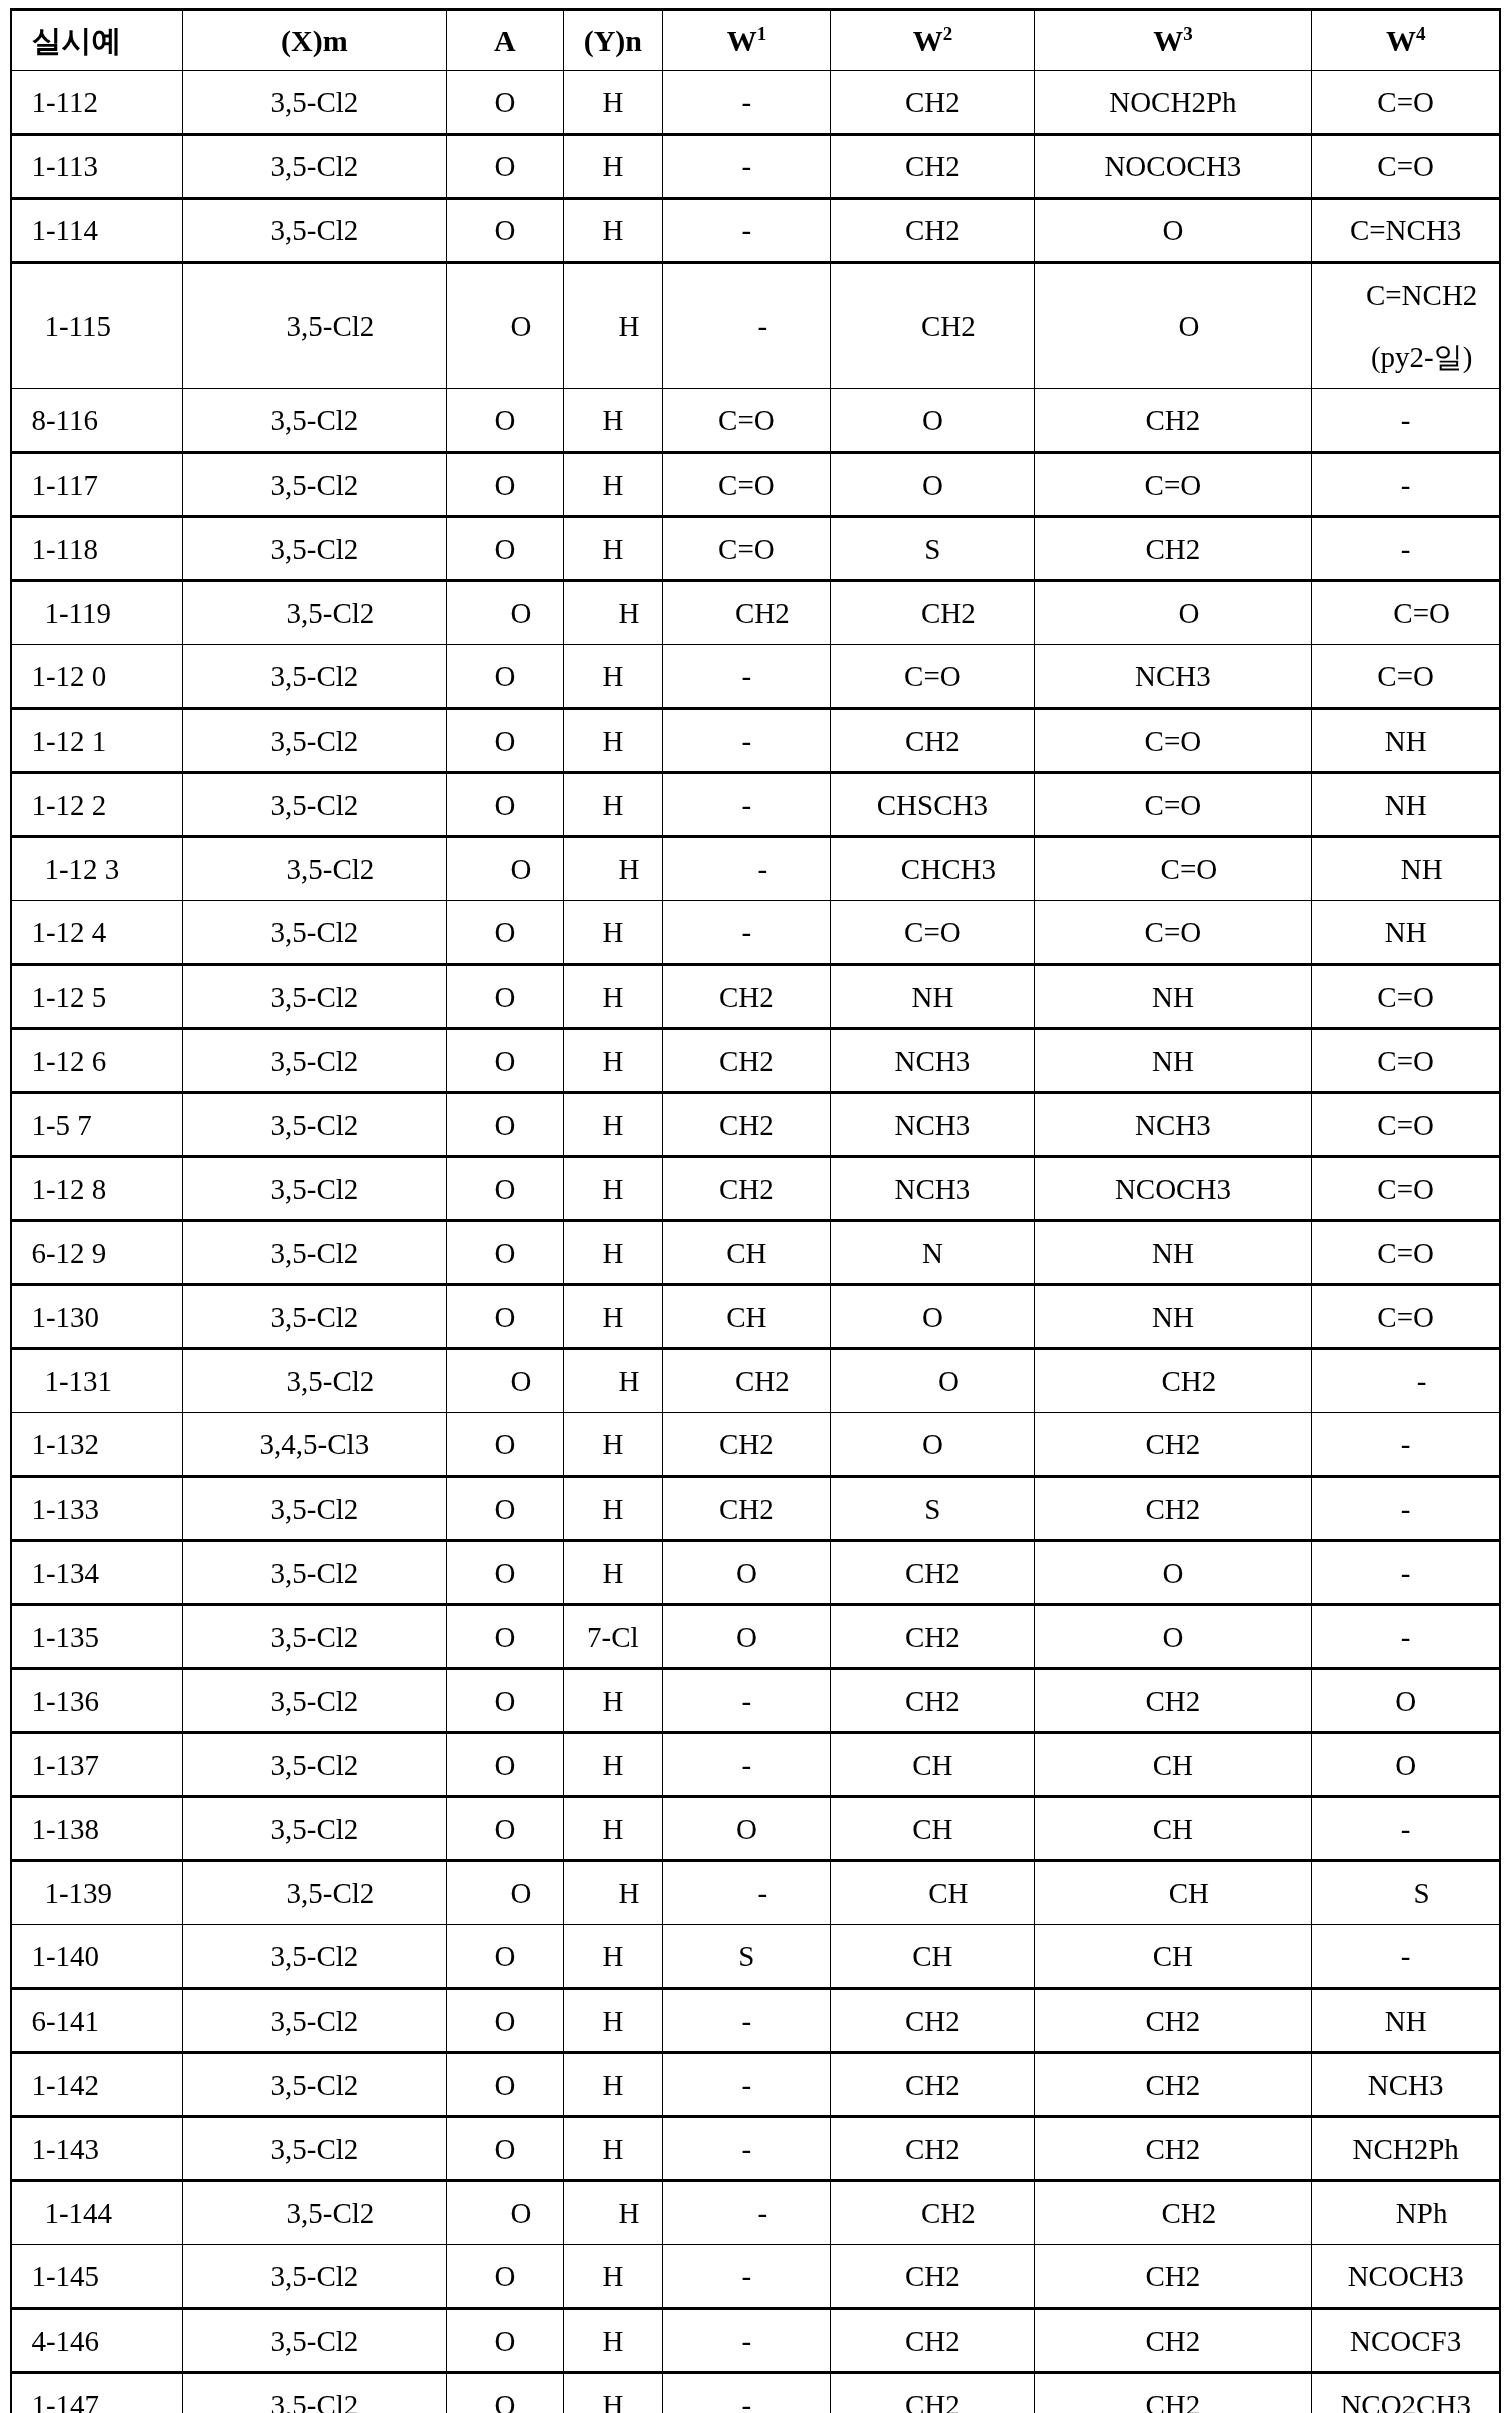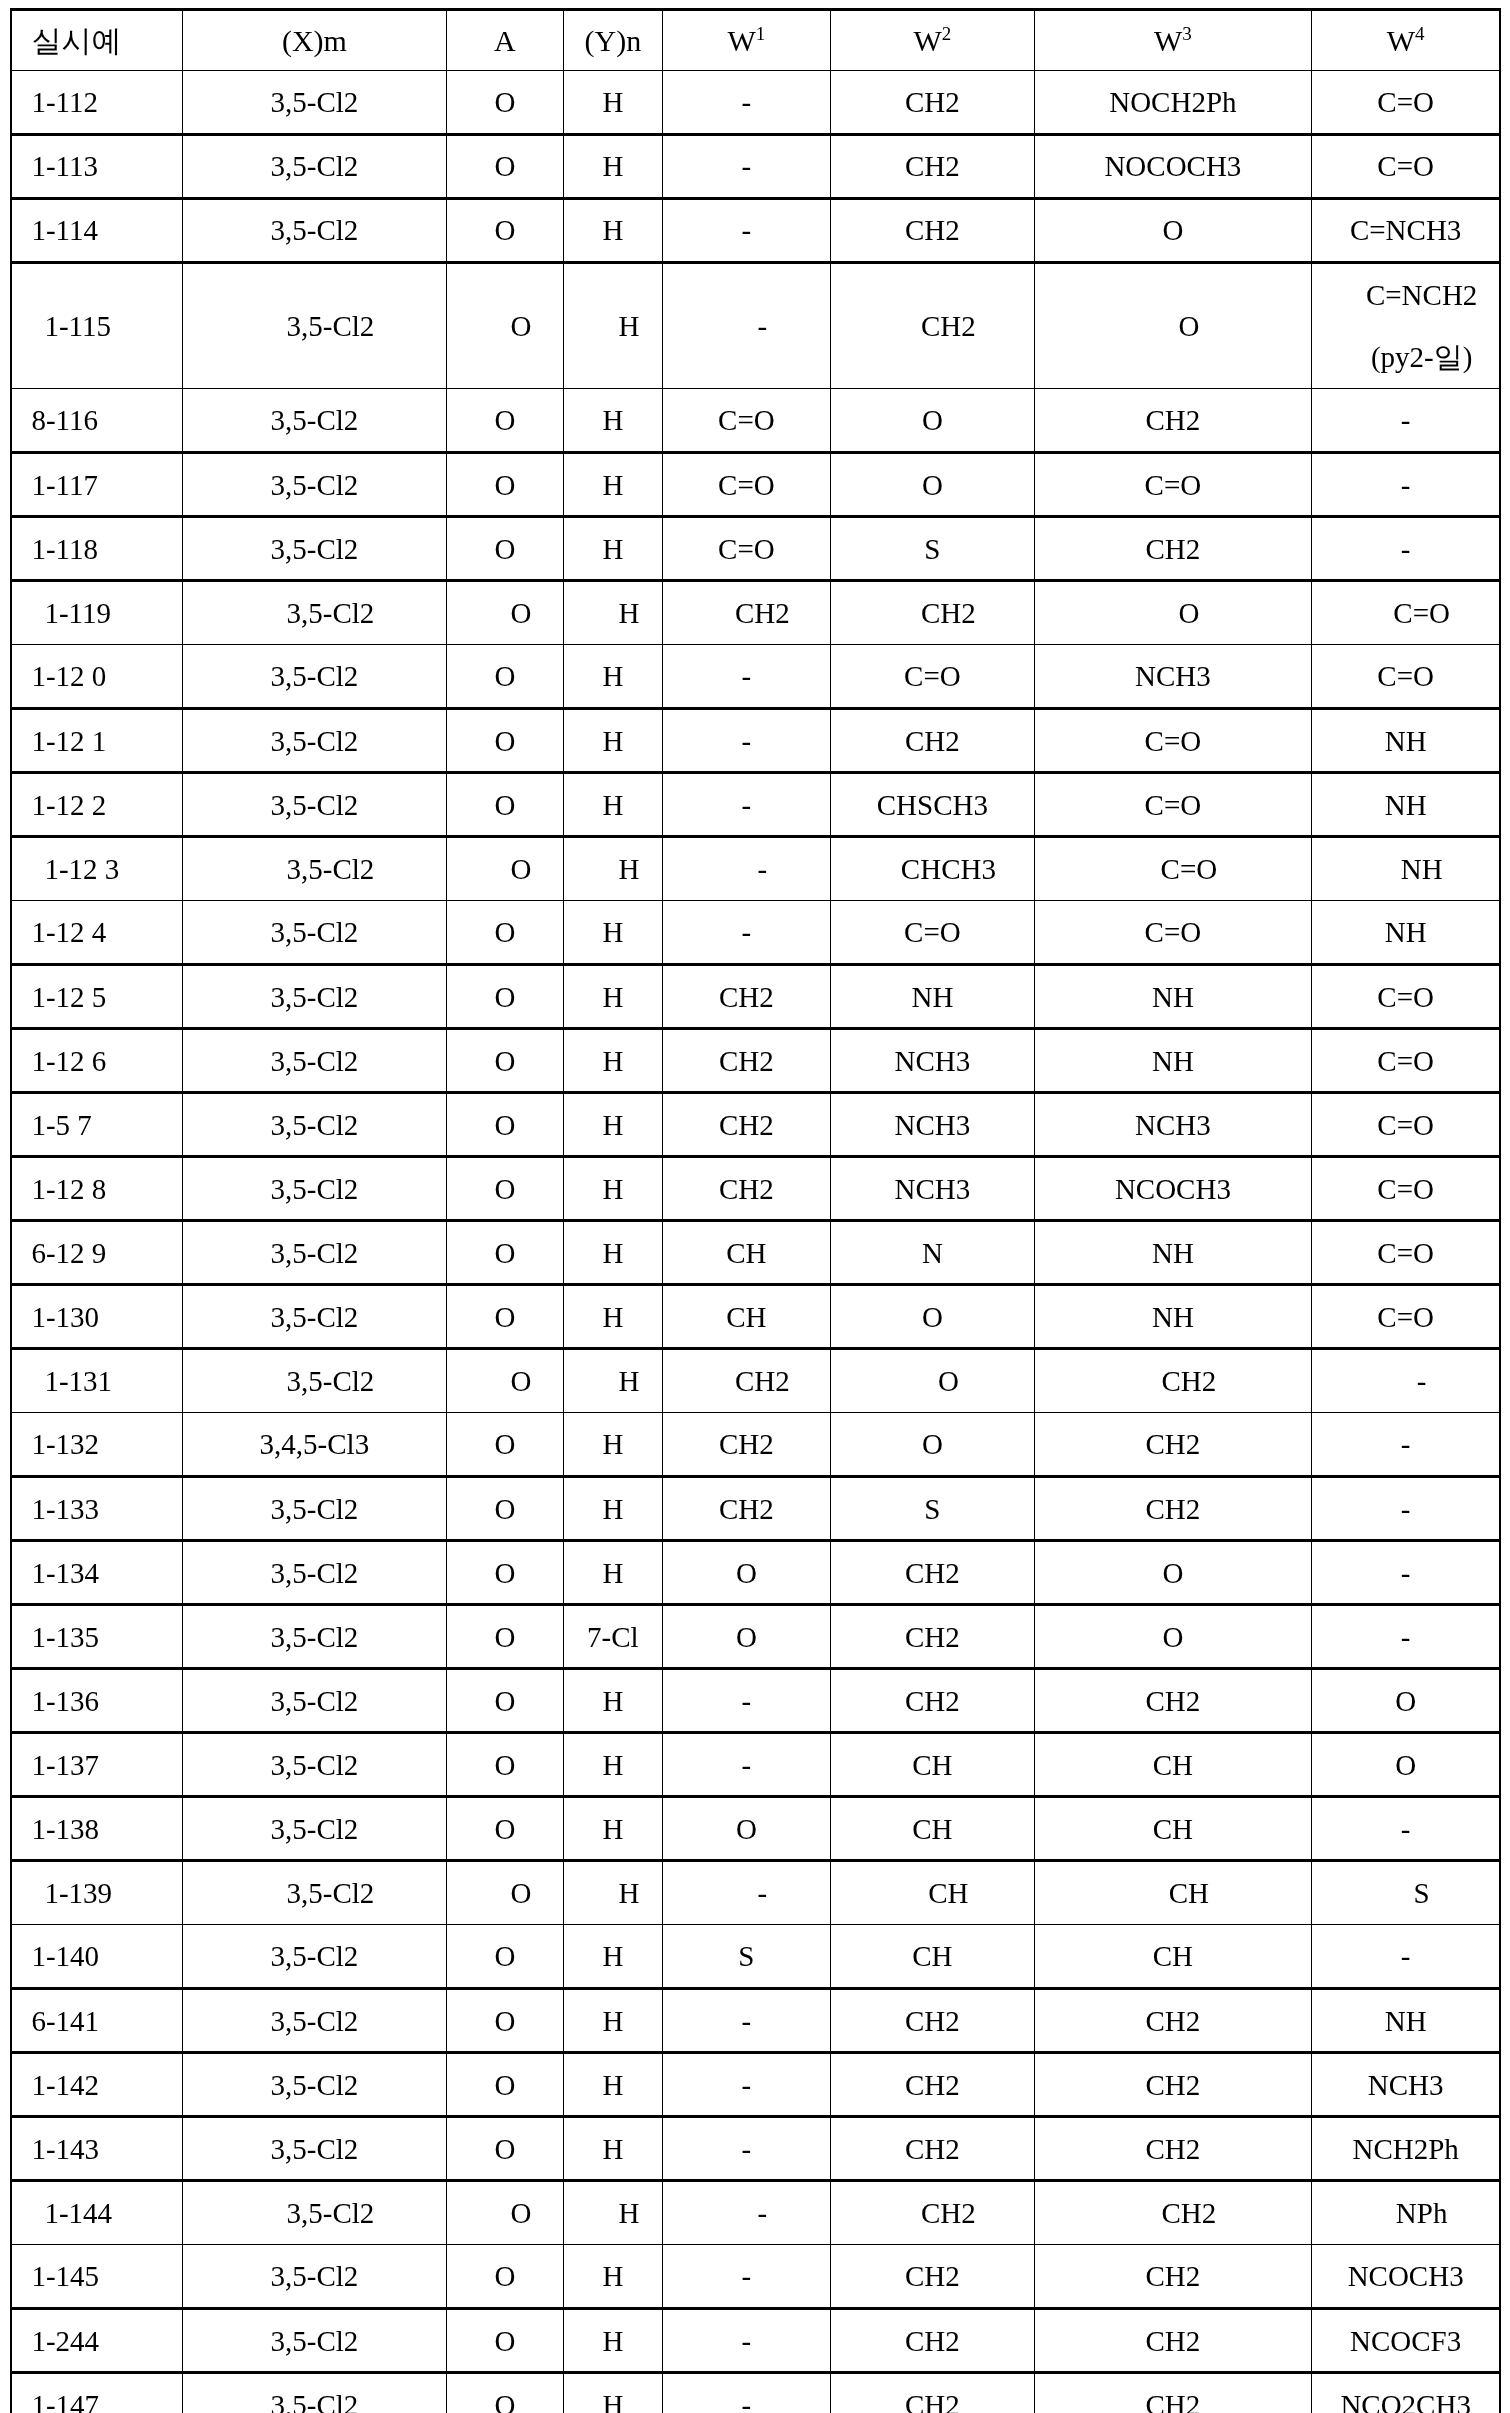--- a/index.html
+++ b/index.html
@@ -44,21 +44,21 @@
     text-align: center;
     vertical-align: middle;
     padding: 0;
     font-size: 29px;
     line-height: 1.25;
     white-space: pre-line;
     overflow: hidden;
   }
   thead tr { height: 61px; }
   thead th {
-    font-weight: normal;
+    font-weight: bold;
     font-size: 30px;
     border-bottom-width: 1.7px;
   }
   thead th sup {
     font-size: 19px;
     vertical-align: super;
     line-height: 0;
   }
   tbody tr { height: 64px; }
   tbody tr.tall { height: 124px; }
@@ -435,21 +435,21 @@
     <td class="c-id">1-145</td>
     <td>3,5-Cl2</td>
     <td>O</td>
     <td>H</td>
     <td>-</td>
     <td>CH2</td>
     <td>CH2</td>
     <td>NCOCH3</td>
   </tr>
         <tr class="thick">
-    <td class="c-id">1-244</td>
+    <td class="c-id">4-146</td>
     <td>3,5-Cl2</td>
     <td>O</td>
     <td>H</td>
     <td>-</td>
     <td>CH2</td>
     <td>CH2</td>
     <td>NCOCF3</td>
   </tr>
         <tr class="thick">
     <td class="c-id">1-147</td>

